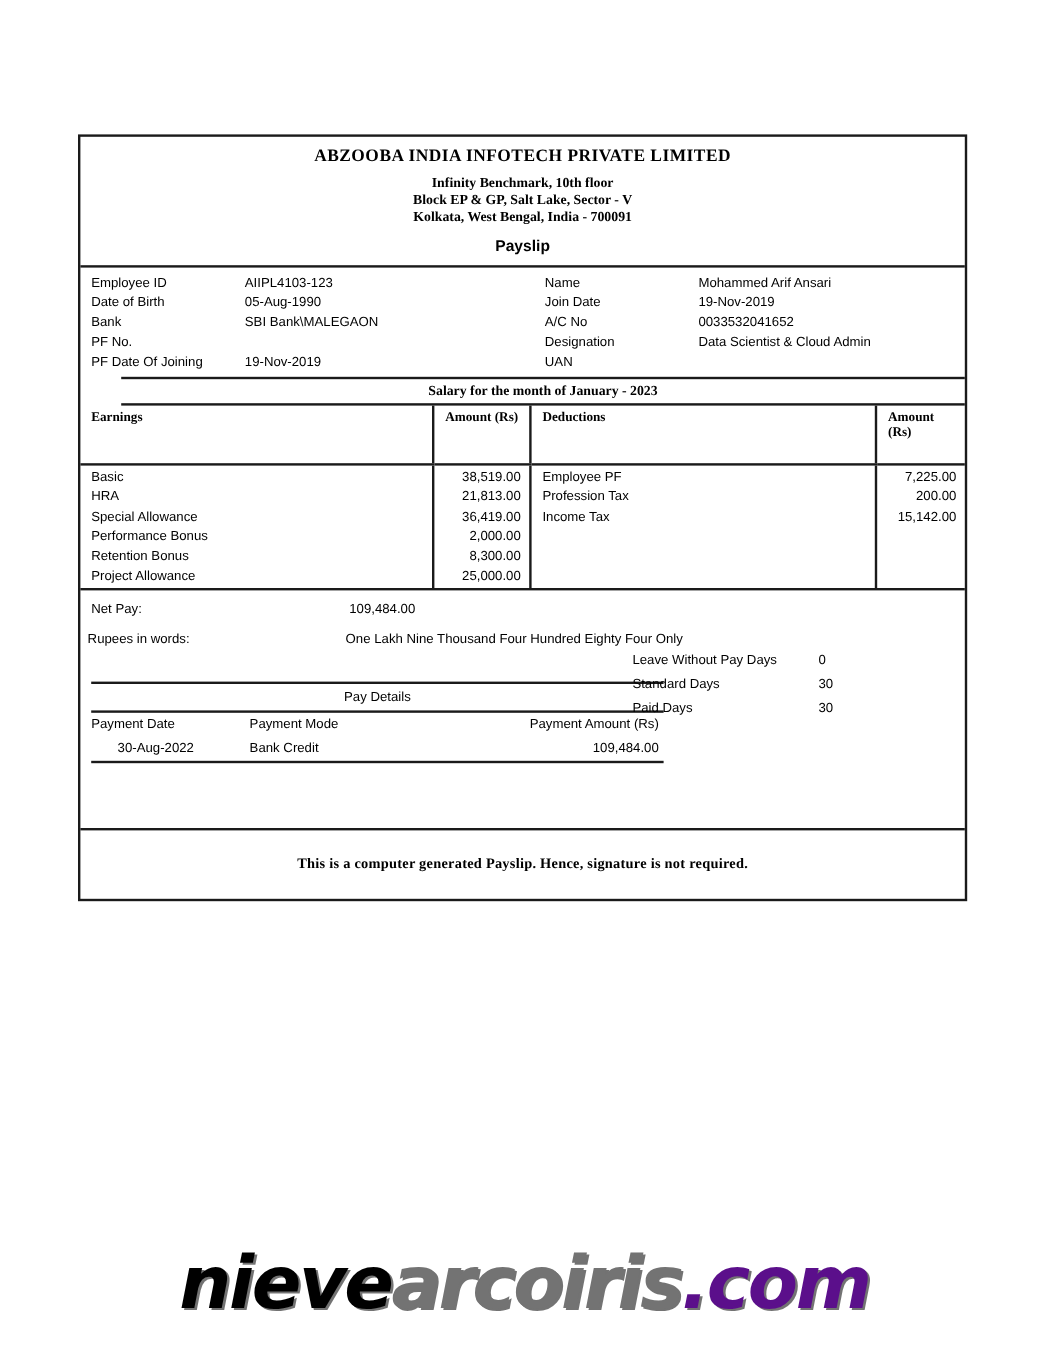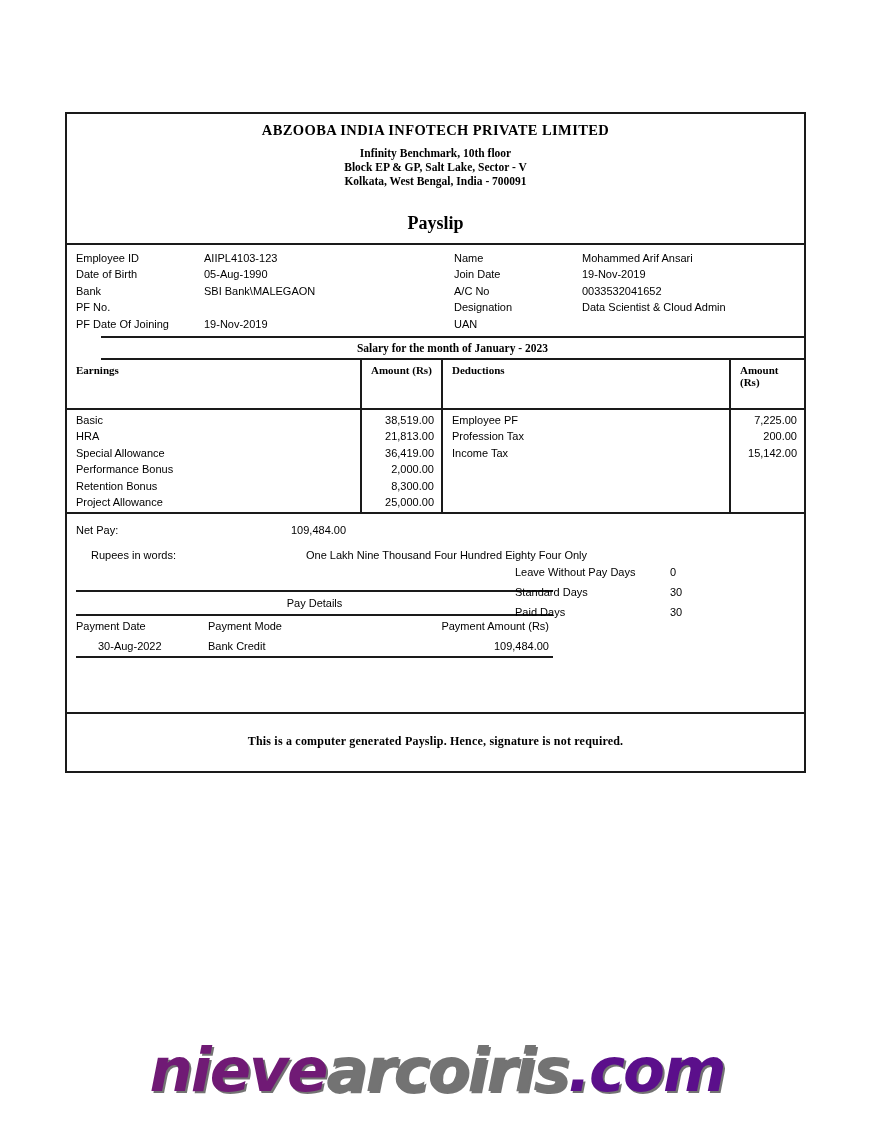--- a/index.html
+++ b/index.html
@@ -39,24 +39,24 @@
     letter-spacing: 0.4px;
     margin-bottom: 7px;
   }
   .company-addr-line {
     font-family: "Liberation Serif", serif;
     font-weight: bold;
     font-size: 11.5px;
     line-height: 14px;
   }
   .payslip-title {
-    font-family: Liberation Serif, serif;
-    font-weight: bold;
-    font-size: 18px;
-    margin-top: 25px;
+    font-family: Liberation Sans, sans-serif;
+    font-weight: bold;
+    font-size: 13px;
+    margin-top: 9px;
     margin-bottom: 3px;
   }
 
   
   .emp-block {
     border-top: 2px solid #1a1a1a;
     padding: 5px 0 4px 0;
   }
   .emp-grid {
     display: grid;
@@ -136,21 +136,21 @@
     font-size: 11px;
     line-height: 20px;
     padding-left: 9px;
   }
   .np-row .np-label { }
   .np-words-row {
     display: grid;
     grid-template-columns: 215px 1fr;
     font-size: 11px;
     line-height: 20px;
-    padding-left: 24px;
+    padding-left: 6px;
     margin-top: 5px;
   }
 
   
   .paydetails {
     position: absolute;
     left: 9px;
     top: 76px;
     width: 477px;
   }
@@ -179,21 +179,21 @@
   table.pd th.p-amt-h { text-align: right; padding-right: 4px; }
   table.pd td {
     padding: 4px 0 4px 0;
   }
   table.pd td.p-date-c { padding-left: 22px; }
   table.pd td.p-amt-c { text-align: right; padding-right: 4px; }
 
   
   .leave-box {
     position: absolute;
-    left: 448px;
+    left: 460px;
     top: 48px;
     width: 260px;
   }
   .leave-grid {
     display: grid;
     grid-template-columns: 155px 1fr;
     font-size: 11px;
     row-gap: 0px;
   }
   .leave-grid .lg-label { line-height: 20px; }
@@ -365,14 +365,14 @@
         <div class="lg-label">Paid Days</div>
         <div class="lg-value">30</div>
       </div>
     </div>
   </div>
 
   <div class="footer-note">This is a computer generated Payslip. Hence, signature is not required.</div>
 </div>
 
 <div id="watermark">
-  <span id="wm1" style="color: #701a75;">nieve</span><span id="wm2" style="color: #737373;">arcoiris</span><span id="wm3" style="color: rgb(91, 15, 139);">.com</span>
+  <span id="wm1" style="color: #000000;">nieve</span><span id="wm2" style="color: #737373;">arcoiris</span><span id="wm3" style="color: rgb(91, 15, 139);">.com</span>
 </div>
 
 </body></html>

